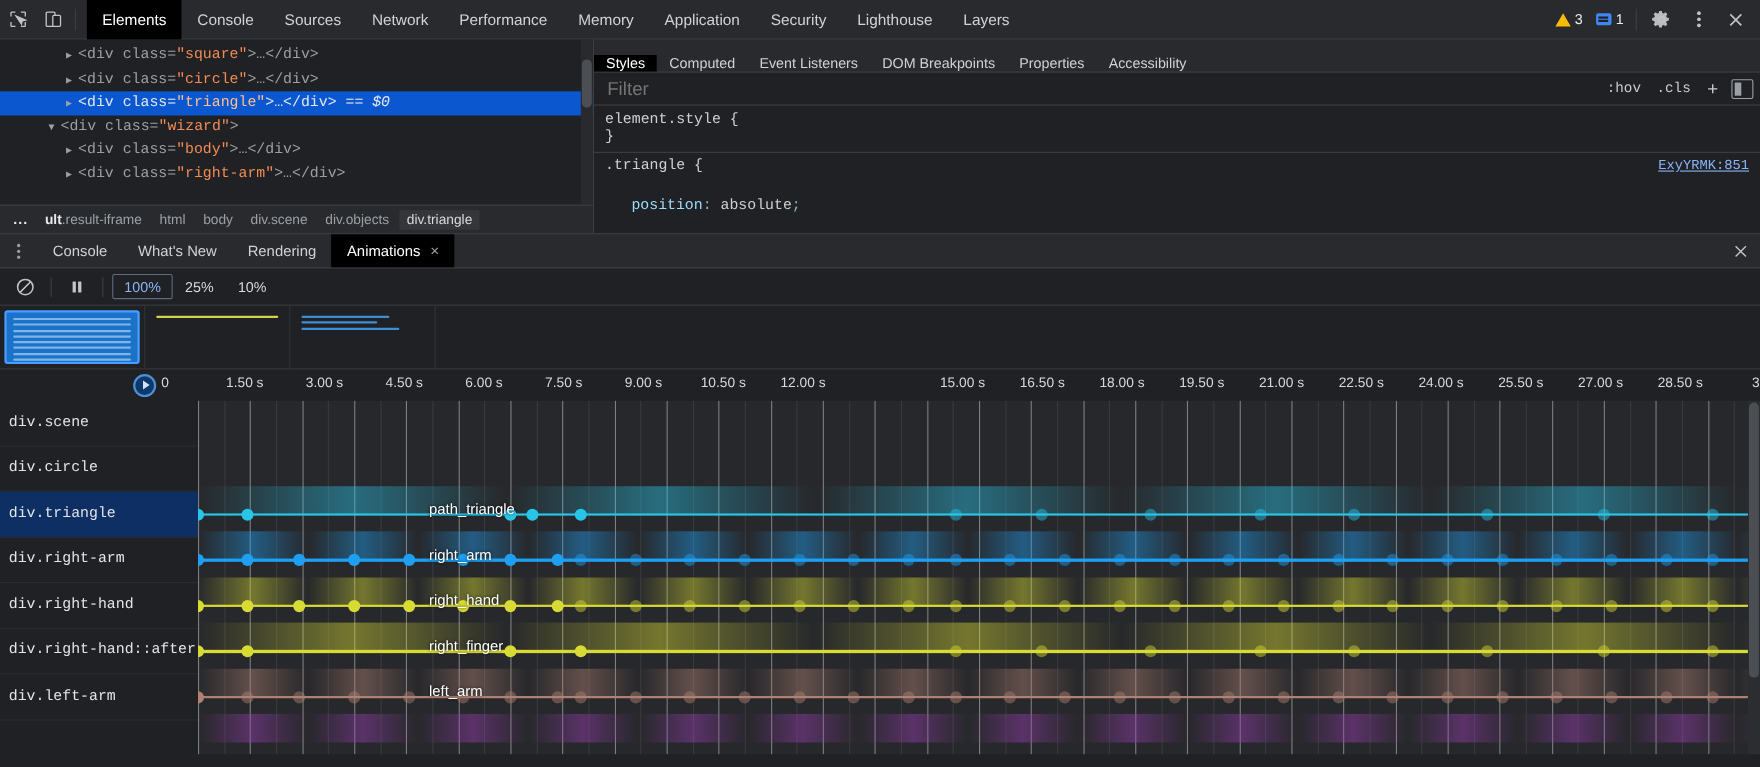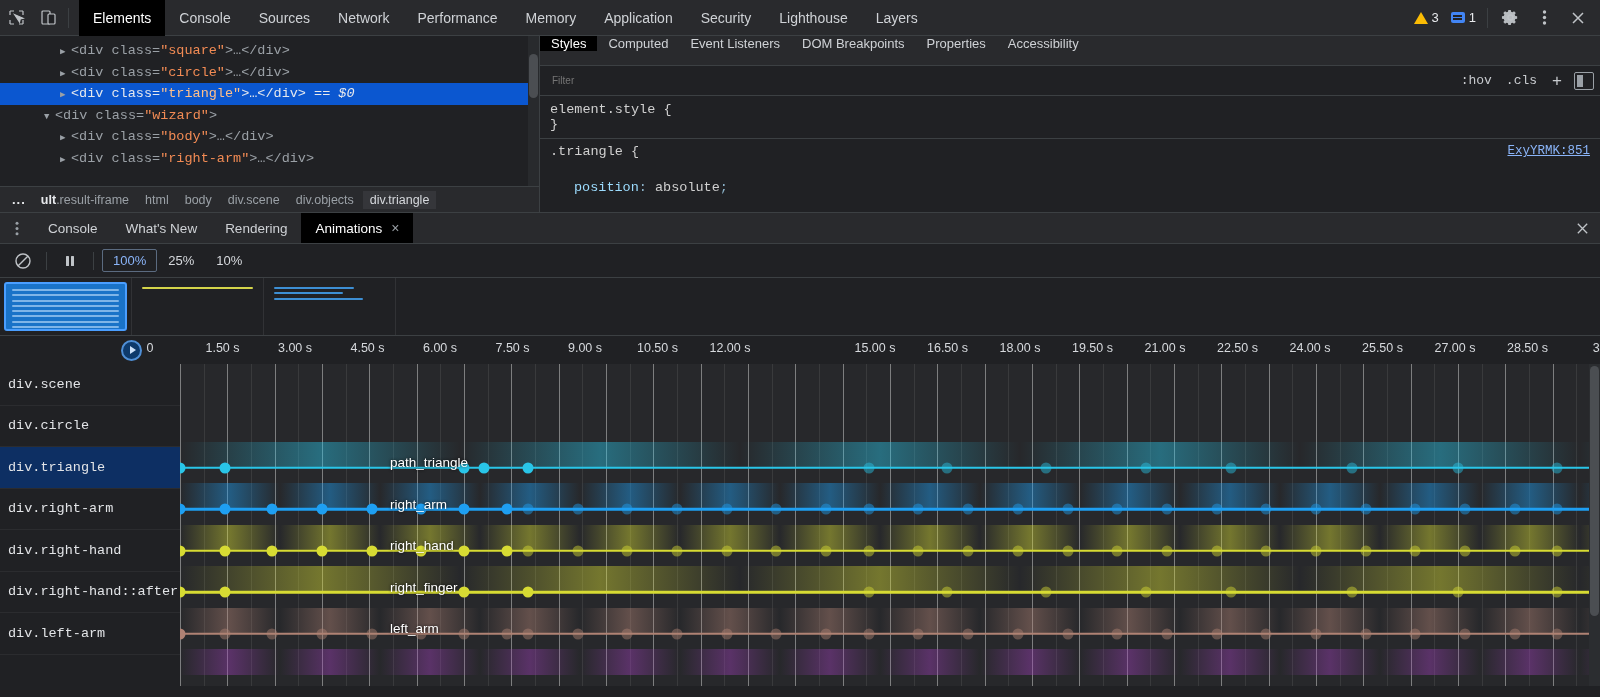--- a/index.html
+++ b/index.html
@@ -56,26 +56,26 @@
   #crumbs {
     position:absolute; left:0; bottom:0; width:540px; height:26px;
     background:#292a2d; border-top:1px solid #3c4043;
     display:flex; align-items:center; padding-left:6px; gap:2px; overflow:hidden;
   }
   .crumb { font-size:12.5px; color:#9aa0a6; padding:2px 7px; cursor:pointer; white-space:nowrap; }
   .crumb.last { color:#d6d9dd; background:#35363a; }
   .crumb-ell { color:#e8eaed; font-weight:bold; letter-spacing:1px; padding:2px 6px; cursor:pointer;}
 
   #styles-pane { flex:1; background:#202124; display:flex; flex-direction:column; overflow:hidden; }
-  #styles-tabs { height:30px; display:flex; align-items:flex-start; border-bottom:1px solid #3c4043; background:#292a2d;}
+  #styles-tabs { height:30px; display:flex; align-items:flex-end; border-bottom:1px solid #3c4043; background:#292a2d;}
   .stab { display:flex;align-items:center;padding:0 11px; font-size:13px; color:#cfd2d6; cursor:pointer;}
   .stab.active { background:#000; color:#fff; }
   #filter-row { height:30px; display:flex; align-items:center; border-bottom:1px solid #3c4043; padding:0 6px; }
   #filter-input {
-    flex:1; background:transparent; border:none; outline:none; color:#9aa0a6; font-size:10px; padding-left:6px;
+    flex:1; background:transparent; border:none; outline:none; color:#9aa0a6; font-size:17px; padding-left:6px;
     font-family:"Liberation Sans", sans-serif;
   }
   .filt-btn { font-family:"Liberation Mono",monospace; font-size:13px; color:#c8cbcf; padding:2px 7px; cursor:pointer; }
   .plus-ico { color:#c8cbcf; font-size:17px; padding:0 8px; cursor:pointer; line-height:1;}
   .dock-ico { width:20px;height:18px;border:1px solid #9aa0a6;border-radius:2px;position:relative;margin-left:4px;cursor:pointer;}
   .dock-ico:after{content:"";position:absolute;left:2px;top:2px;bottom:2px;width:6px;background:#9aa0a6;}
   #css-body { flex:1; overflow:hidden; font-family:"Liberation Mono", monospace; font-size:13.5px; padding-top:4px;}
   .css-rule { padding:2px 10px; }
   .rule-sep { border-top:1px solid #3c4043; margin-top:4px; padding-top:5px; }
   .sel { color:#d0d0d0; }

